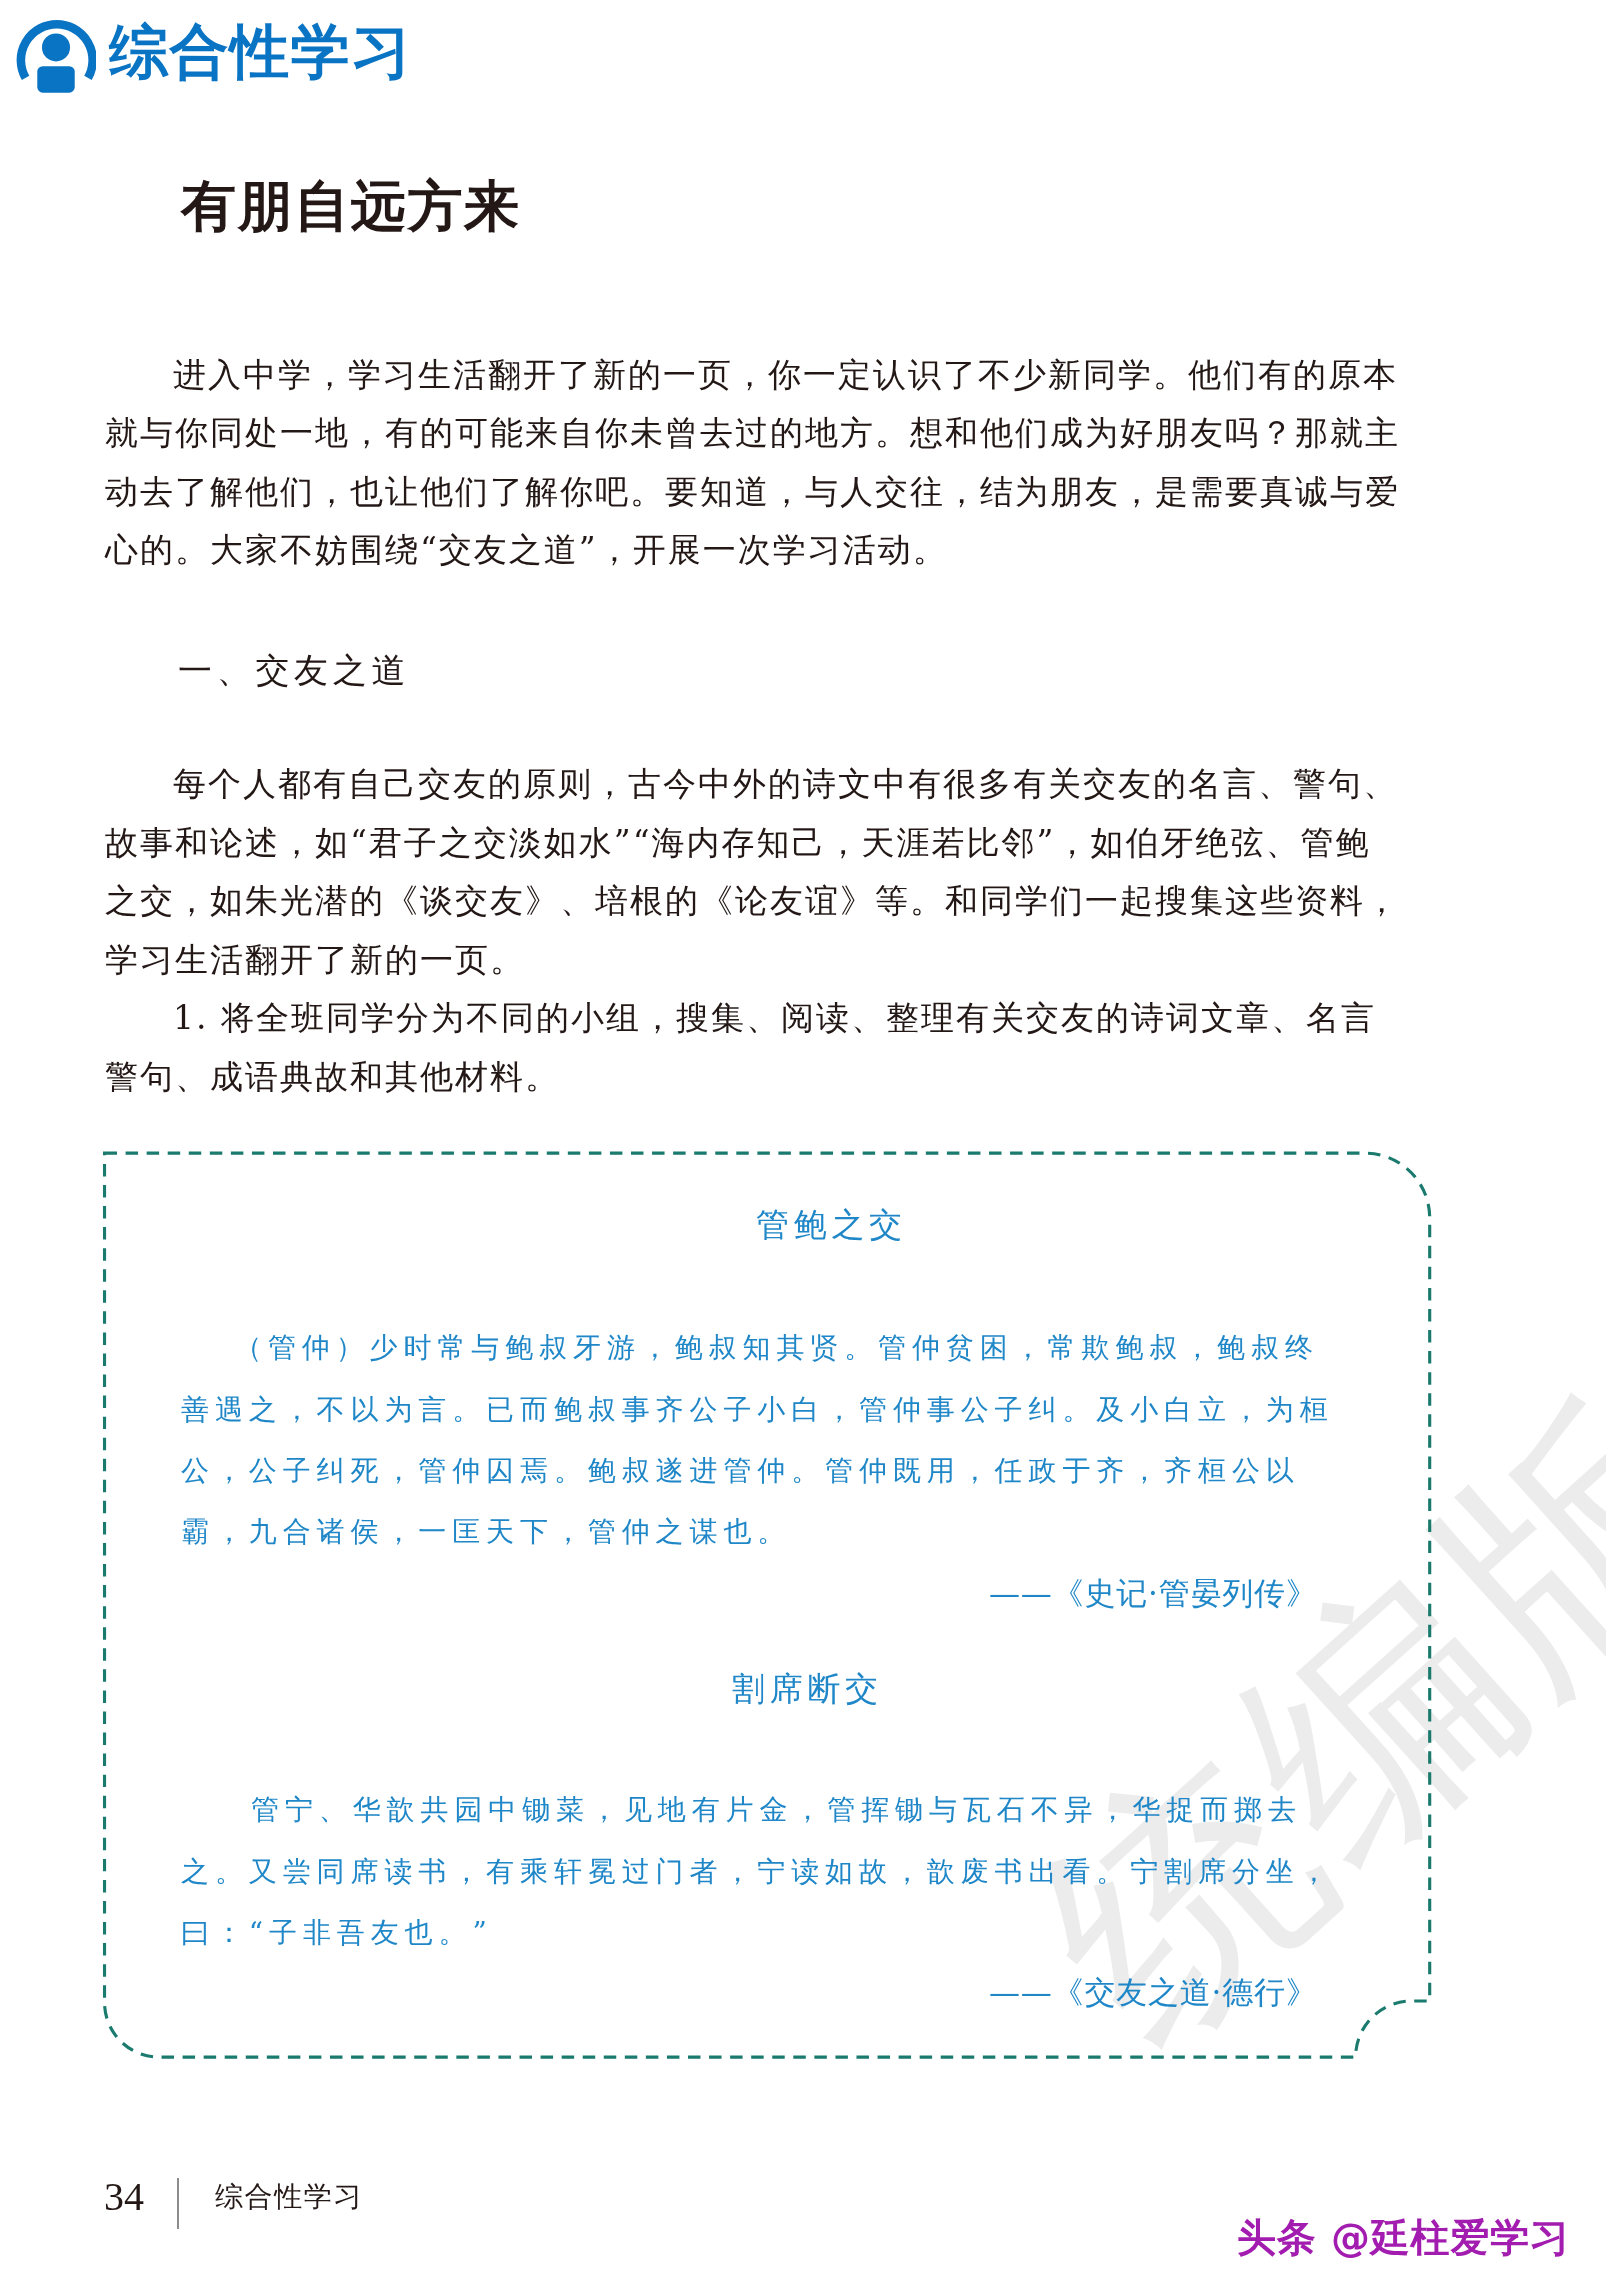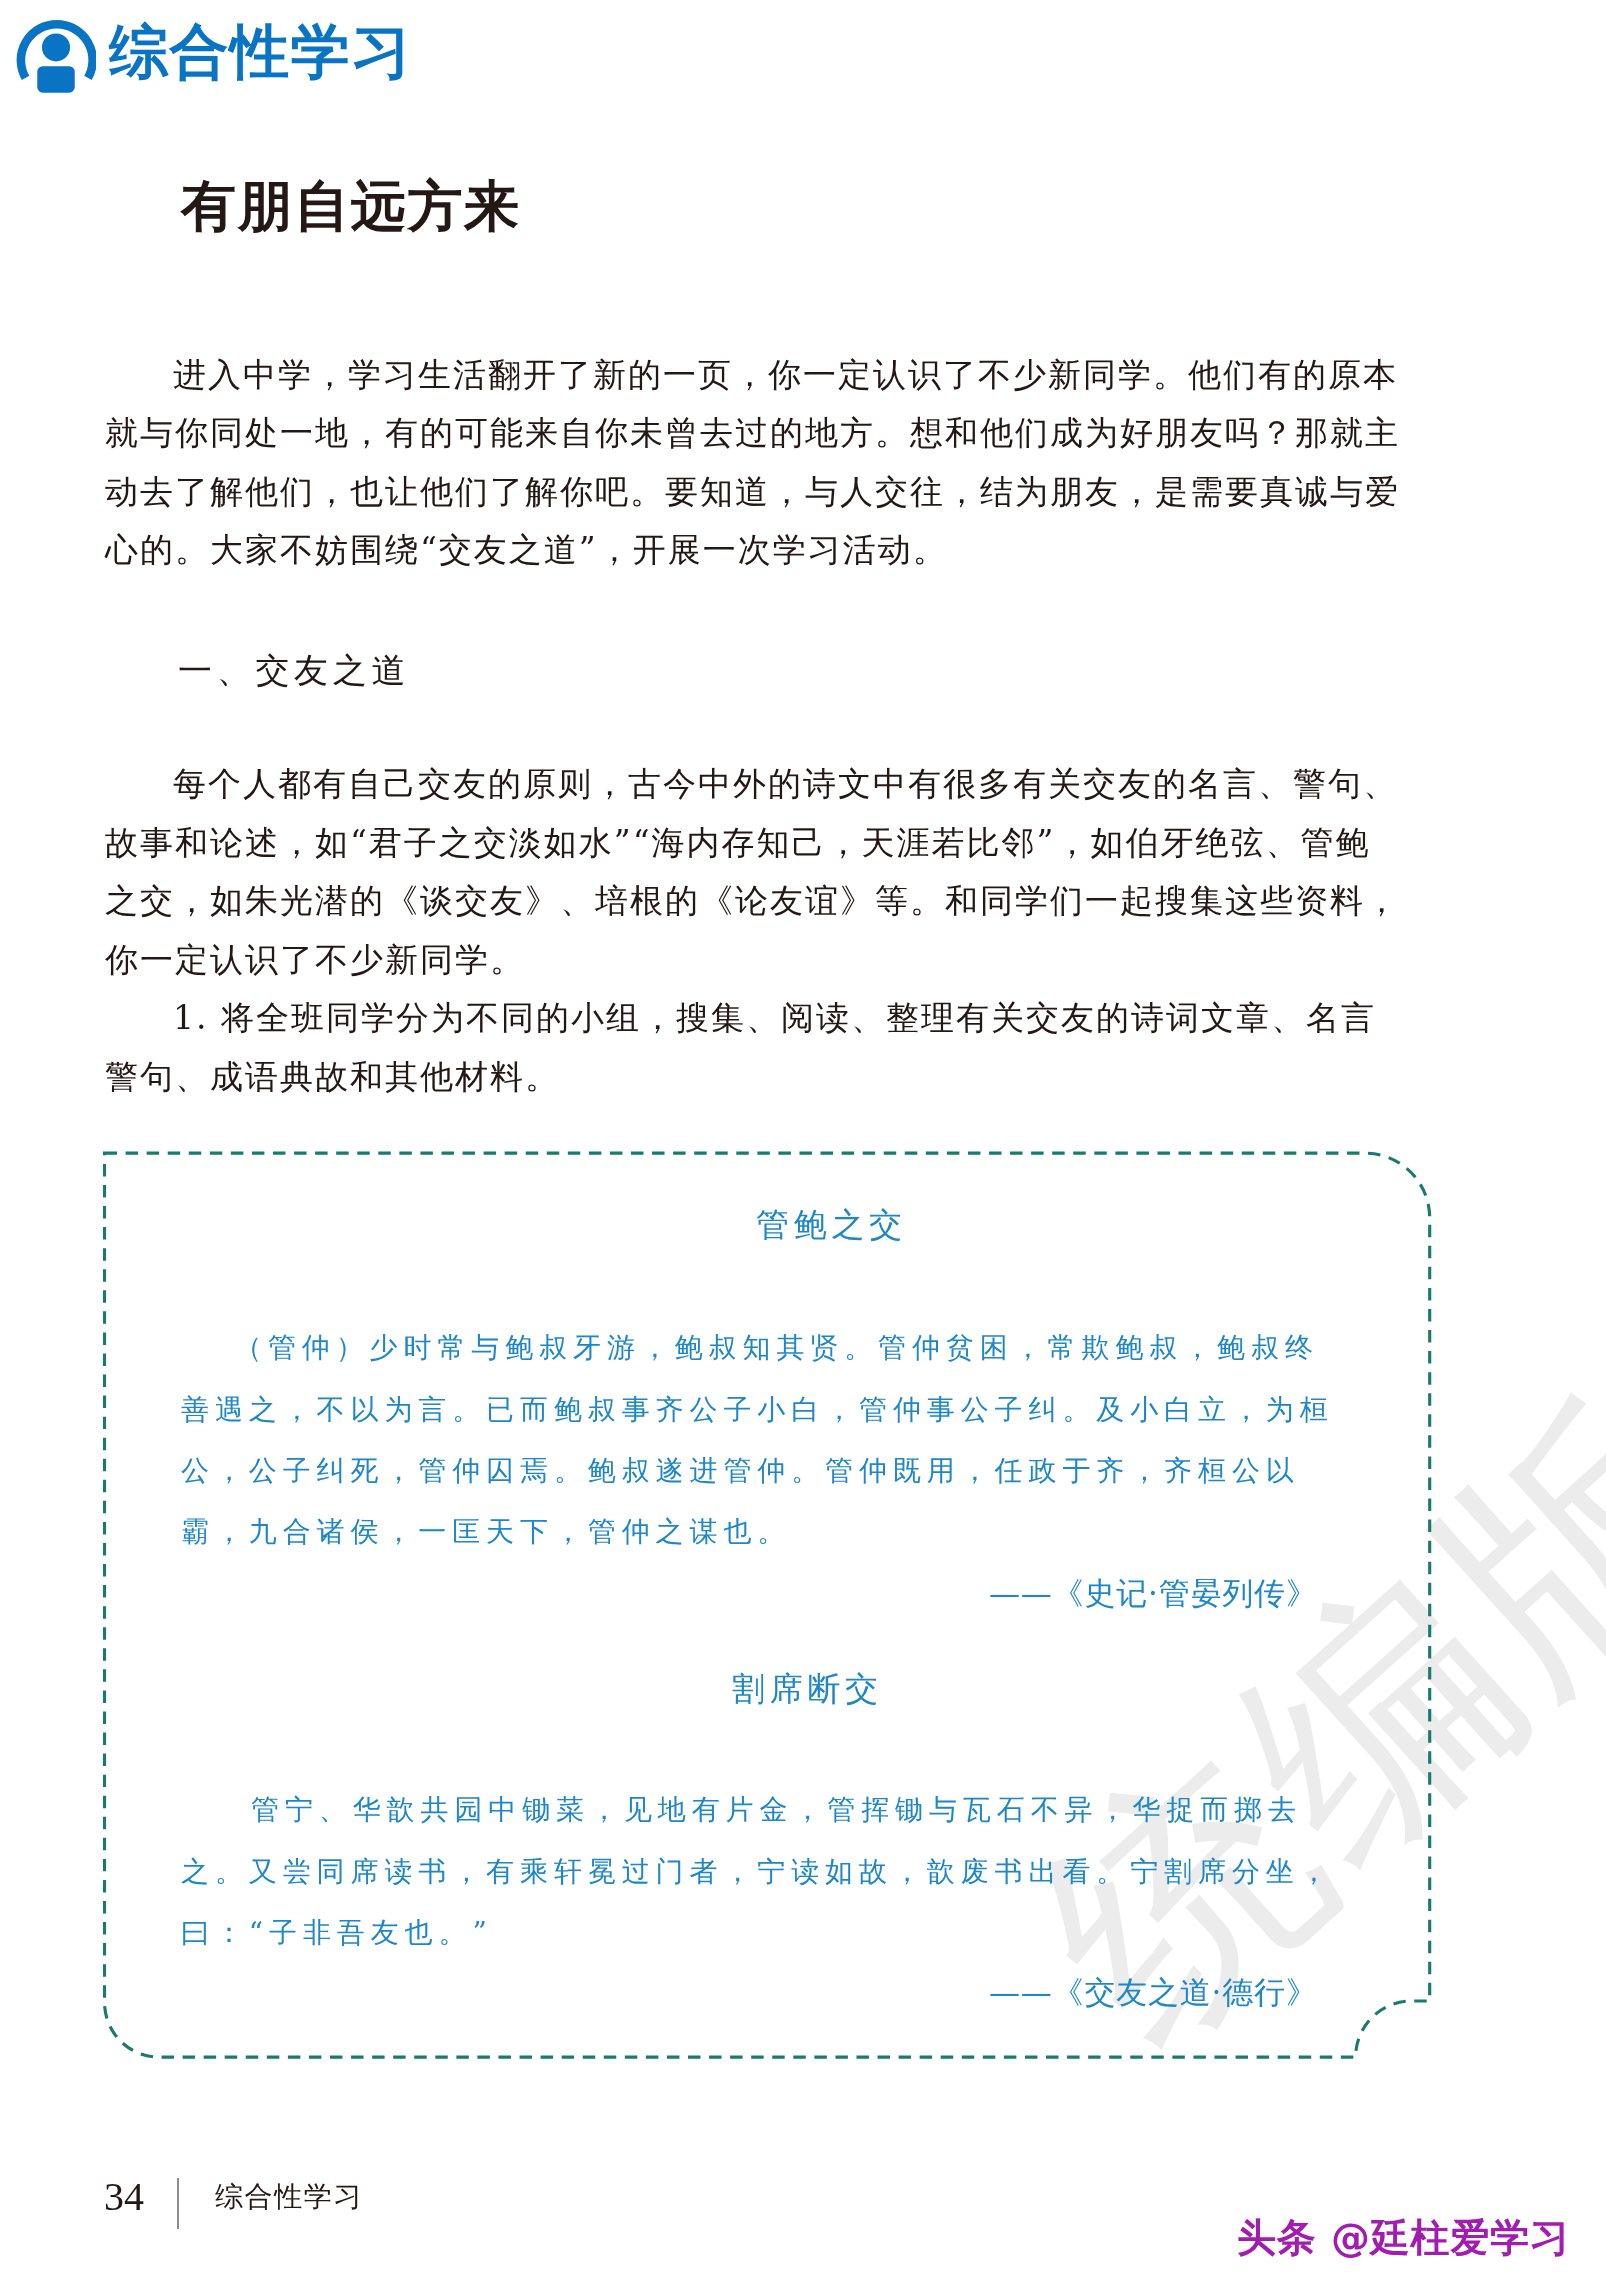--- a/index.html
+++ b/index.html
@@ -43,21 +43,21 @@
   <div class="abs body-line" style="left:105px; top:470px;">动去了解他们，也让他们了解你吧。要知道，与人交往，结为朋友，是需要真诚与爱</div>
   <div class="abs body-line" style="left:105px; top:528px;">心的。大家不妨围绕“交友之道”，开展一次学习活动。</div>
 </div>
 
 <div class="abs section-heading">一、交友之道</div>
 
 <div class="content">
   <div class="abs body-line" style="left:173px; top:762px;">每个人都有自己交友的原则，古今中外的诗文中有很多有关交友的名言、警句、</div>
   <div class="abs body-line" style="left:105px; top:821px;">故事和论述，如“君子之交淡如水”“海内存知己，天涯若比邻”，如伯牙绝弦、管鲍</div>
   <div class="abs body-line" style="left:105px; top:879px;">之交，如朱光潜的《谈交友》、培根的《论友谊》等。和同学们一起搜集这些资料，</div>
-  <div class="abs body-line" style="left:105px; top:938px;">你一定认识了不少新同学。</div>
+  <div class="abs body-line" style="left:105px; top:938px;">学习生活翻开了新的一页。</div>
 </div>
 
 <div class="content">
   <div class="abs body-line" style="left:173px; top:996px;">1. 将全班同学分为不同的小组，搜集、阅读、整理有关交友的诗词文章、名言</div>
   <div class="abs body-line" style="left:105px; top:1055px;">警句、成语典故和其他材料。</div>
 </div>
 
 <div class="box">
   <svg width="1333" height="911" viewBox="0 0 1708 1168" style="position:absolute;left:0;top:0;">
     <path d="M 4 4 L 1620 4 A 83 83 0 0 1 1703 87 L 1703 1091 L 1680 1091 A 72 72 0 0 0 1608 1163 L 74 1163 A 70 70 0 0 1 4 1093 Z" fill="none" stroke="#1a7a6e" stroke-width="4" stroke-dasharray="16 11"></path>

